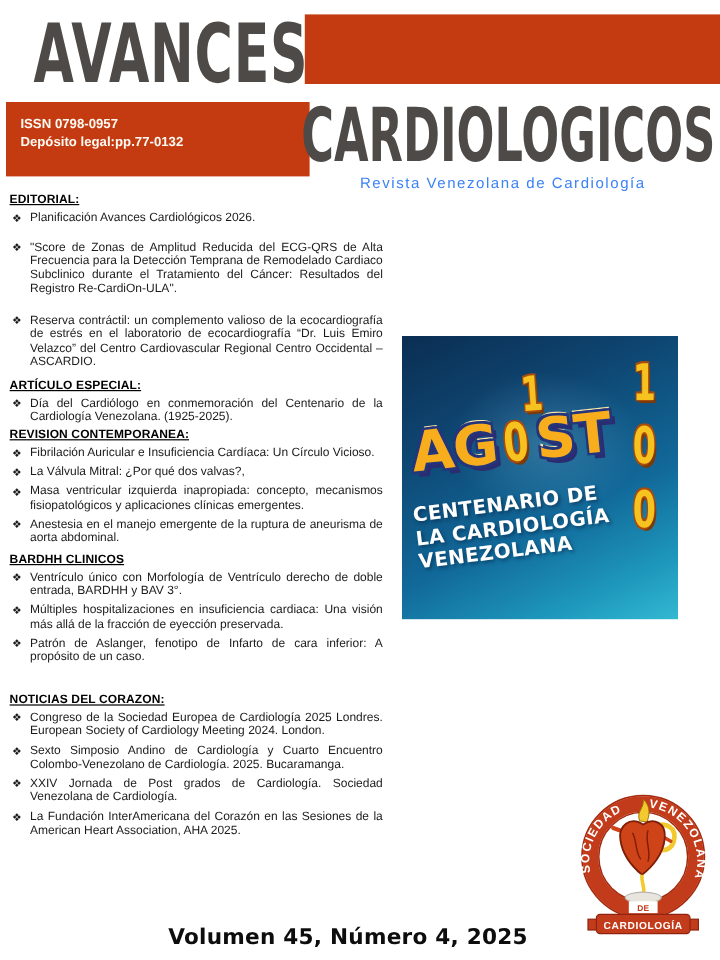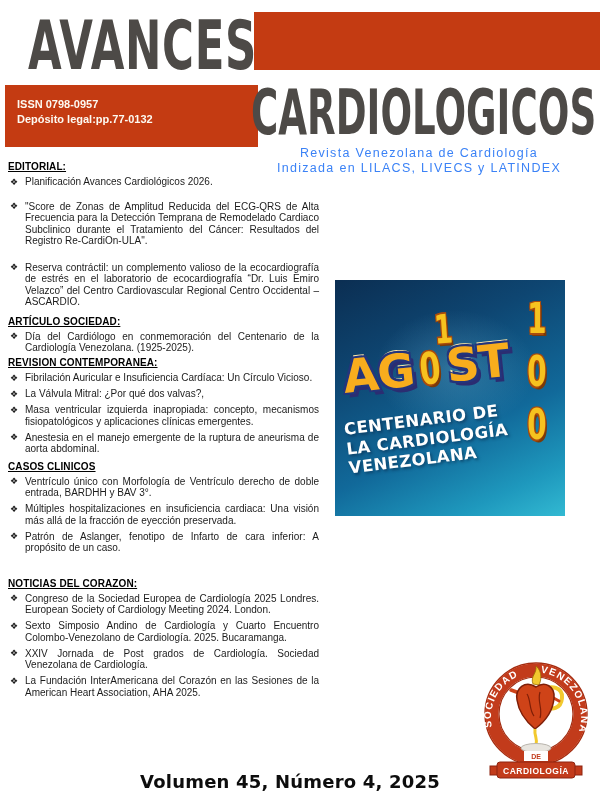--- a/index.html
+++ b/index.html
@@ -109,58 +109,57 @@
   <div class="title-avances">AVANCES</div>
 
   <div class="bar-issn">
     <div>ISSN 0798-0957</div>
     <div>Depósito legal:pp.77-0132</div>
   </div>
   <div class="title-cardio">CARDIOLOGICOS</div>
 
   <div class="subtitle">
     <div>Revista Venezolana de Cardiología</div>
-    <div>Indizada en LILACS, LIVECS y LATINDEX</div>
   </div>
 
   <div class="toc">
 
     <div class="sec sec-1">
       <h3>EDITORIAL:</h3>
       <ul>
         <li><span class="b">❖</span><span>Planificación Avances Cardiológicos 2026.</span></li>
       </ul>
     </div>
 
     <div class="sec sec-2">
       <ul>
         <li><span class="b">❖</span><span>"Score de Zonas de Amplitud Reducida del ECG-QRS de Alta Frecuencia para la Detección Temprana de Remodelado Cardiaco Subclinico durante el Tratamiento del Cáncer: Resultados del Registro Re-CardiOn-ULA".</span></li>
         <li><span class="b">❖</span><span>Reserva contráctil: un complemento valioso de la ecocardiografía de estrés en el laboratorio de ecocardiografía “Dr. Luis Emiro Velazco” del Centro Cardiovascular Regional Centro Occidental – ASCARDIO.</span></li>
       </ul>
     </div>
 
     <div class="sec sec-3">
-      <h3>ARTÍCULO SOCIEDAD:</h3>
+      <h3>ARTÍCULO ESPECIAL:</h3>
       <ul>
         <li><span class="b">❖</span><span>Día del Cardiólogo en conmemoración del Centenario de la Cardiología Venezolana.  (1925-2025).</span></li>
       </ul>
     </div>
 
     <div class="sec sec-4">
       <h3>REVISION CONTEMPORANEA:</h3>
       <ul>
         <li><span class="b">❖</span><span>Fibrilación Auricular e Insuficiencia Cardíaca: Un Círculo Vicioso.</span></li>
         <li><span class="b">❖</span><span>La Válvula Mitral: ¿Por qué dos valvas?,</span></li>
         <li><span class="b">❖</span><span>Masa ventricular izquierda inapropiada: concepto, mecanismos fisiopatológicos y aplicaciones clínicas emergentes.</span></li>
         <li><span class="b">❖</span><span>Anestesia en el manejo emergente de la ruptura de aneurisma de aorta abdominal.</span></li>
       </ul>
     </div>
 
     <div class="sec sec-5">
-      <h3>CASOS CLINICOS</h3>
+      <h3>BARDHH CLINICOS</h3>
       <ul>
         <li><span class="b">❖</span><span>Ventrículo único con Morfología de Ventrículo derecho de doble entrada, BARDHH y BAV 3°.</span></li>
         <li><span class="b">❖</span><span>Múltiples hospitalizaciones en insuficiencia cardiaca: Una visión más allá de la fracción de eyección preservada.</span></li>
         <li><span class="b">❖</span><span>Patrón de Aslanger, fenotipo de Infarto de cara inferior: A propósito de un caso.</span></li>
       </ul>
     </div>
 
     <div class="sec sec-6">
       <h3>NOTICIAS DEL CORAZON:</h3>
       <ul>

